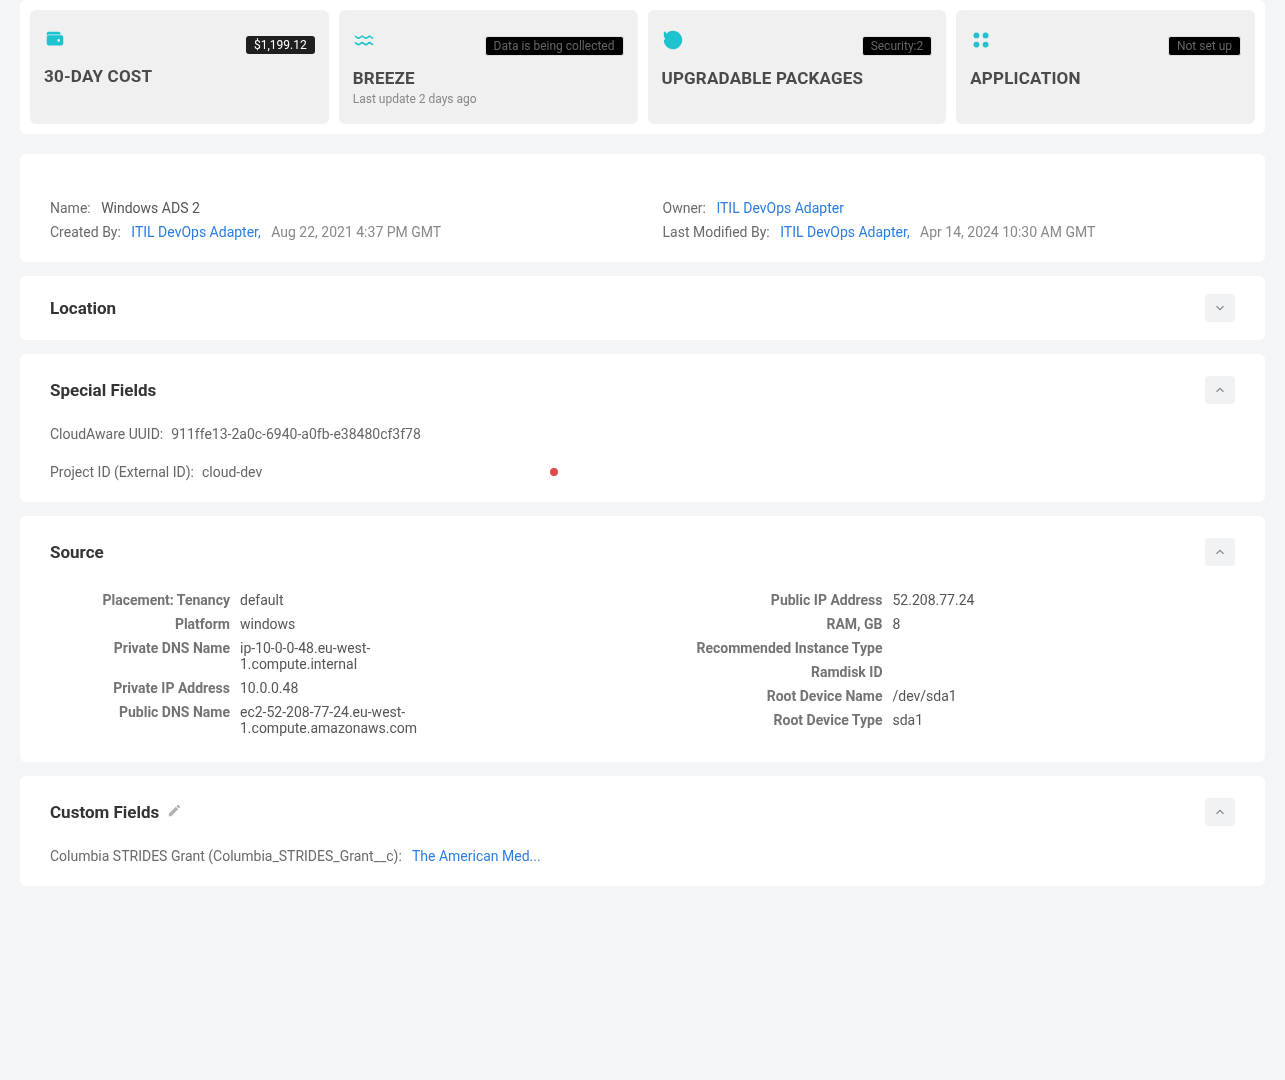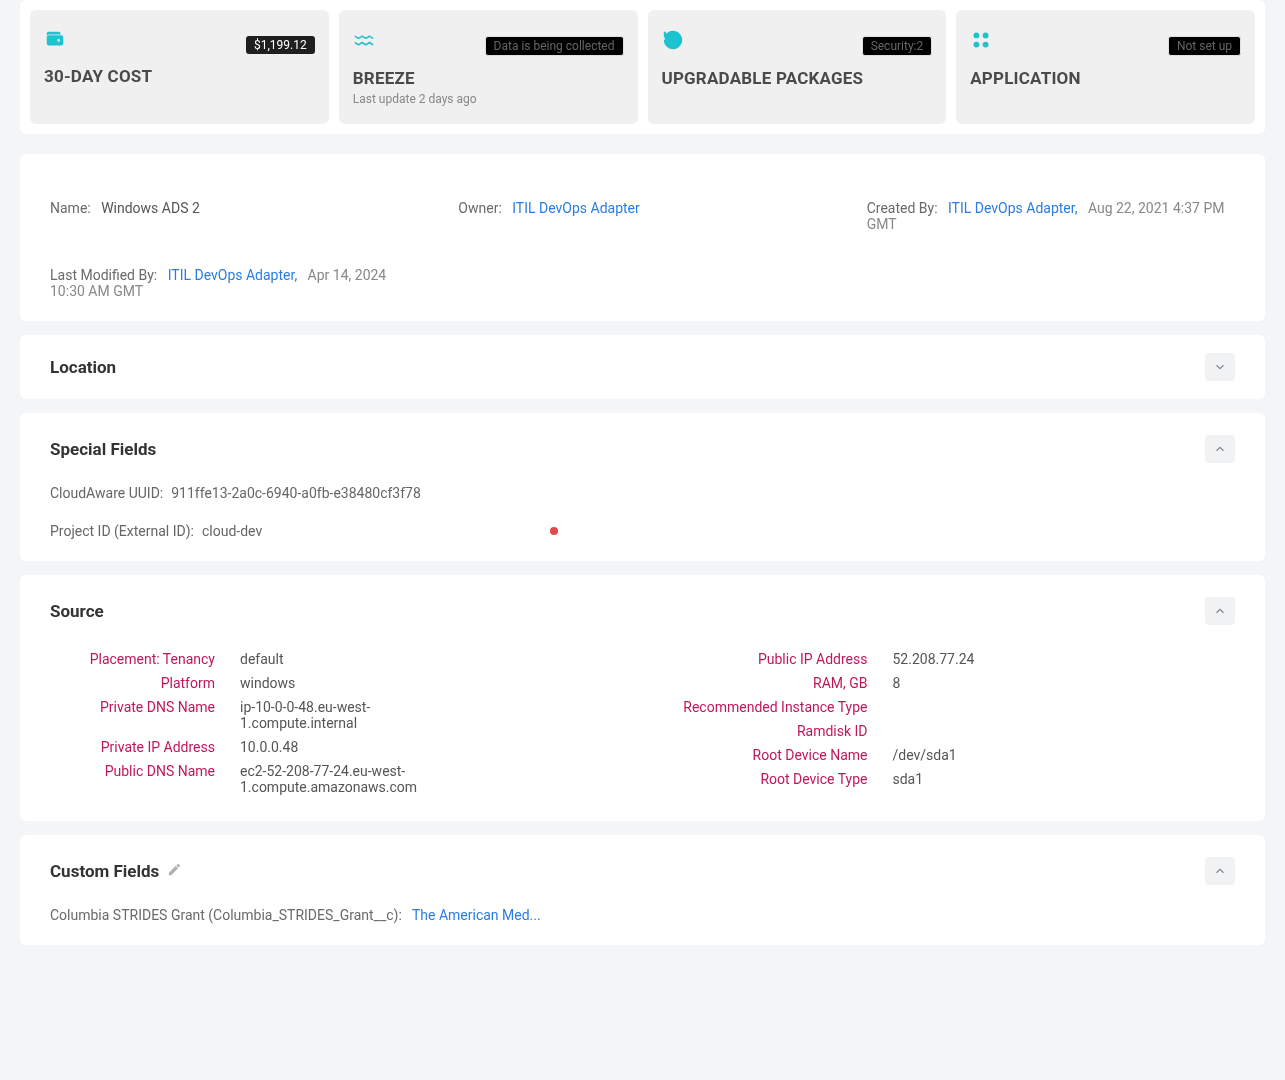--- a/index.html
+++ b/index.html
@@ -99,22 +99,22 @@
     align-items: center;
     justify-content: center;
     cursor: pointer;
     color: #888;
   }
   .toggle-btn svg { width: 14px; height: 14px; }
 
   
   .ci-grid {
     display: grid;
-    grid-template-columns: 1fr 1fr 1fr;
-    gap: 35px 40px;
+    grid-template-columns: 1fr 1fr;
+    gap: 8px 40px;
     margin-top: 24px;
   }
   .field-line { font-size: 14px; color: #666; }
   .field-line .label { color: #6a6a6a; }
   .field-line .value-dark { color: #555; }
   .field-line .value-link { color: #2b7de0; }
   .field-line .value-muted { color: #888; }
 
   
   .sf-body { margin-top: 22px; display: flex; flex-direction: column; gap: 22px; }
@@ -140,23 +140,23 @@
   .kv-row {
     display: flex;
     padding: 4px 0;
     font-size: 14px;
     align-items: flex-start;
   }
   .kv-row .k {
     width: 190px;
     min-width: 190px;
     text-align: right;
-    font-weight: 400;
-    color: #be185d;
-    padding-right: 25px;
+    font-weight: 700;
+    color: #737373;
+    padding-right: 10px;
   }
   .kv-col.right .kv-row .k { width: 230px; min-width: 230px; }
   .kv-row .v {
     color: #555;
     word-break: break-word;
     max-width: 200px;
   }
   .link { color: #2b7de0; cursor: pointer; }
 </style>
 </head>

